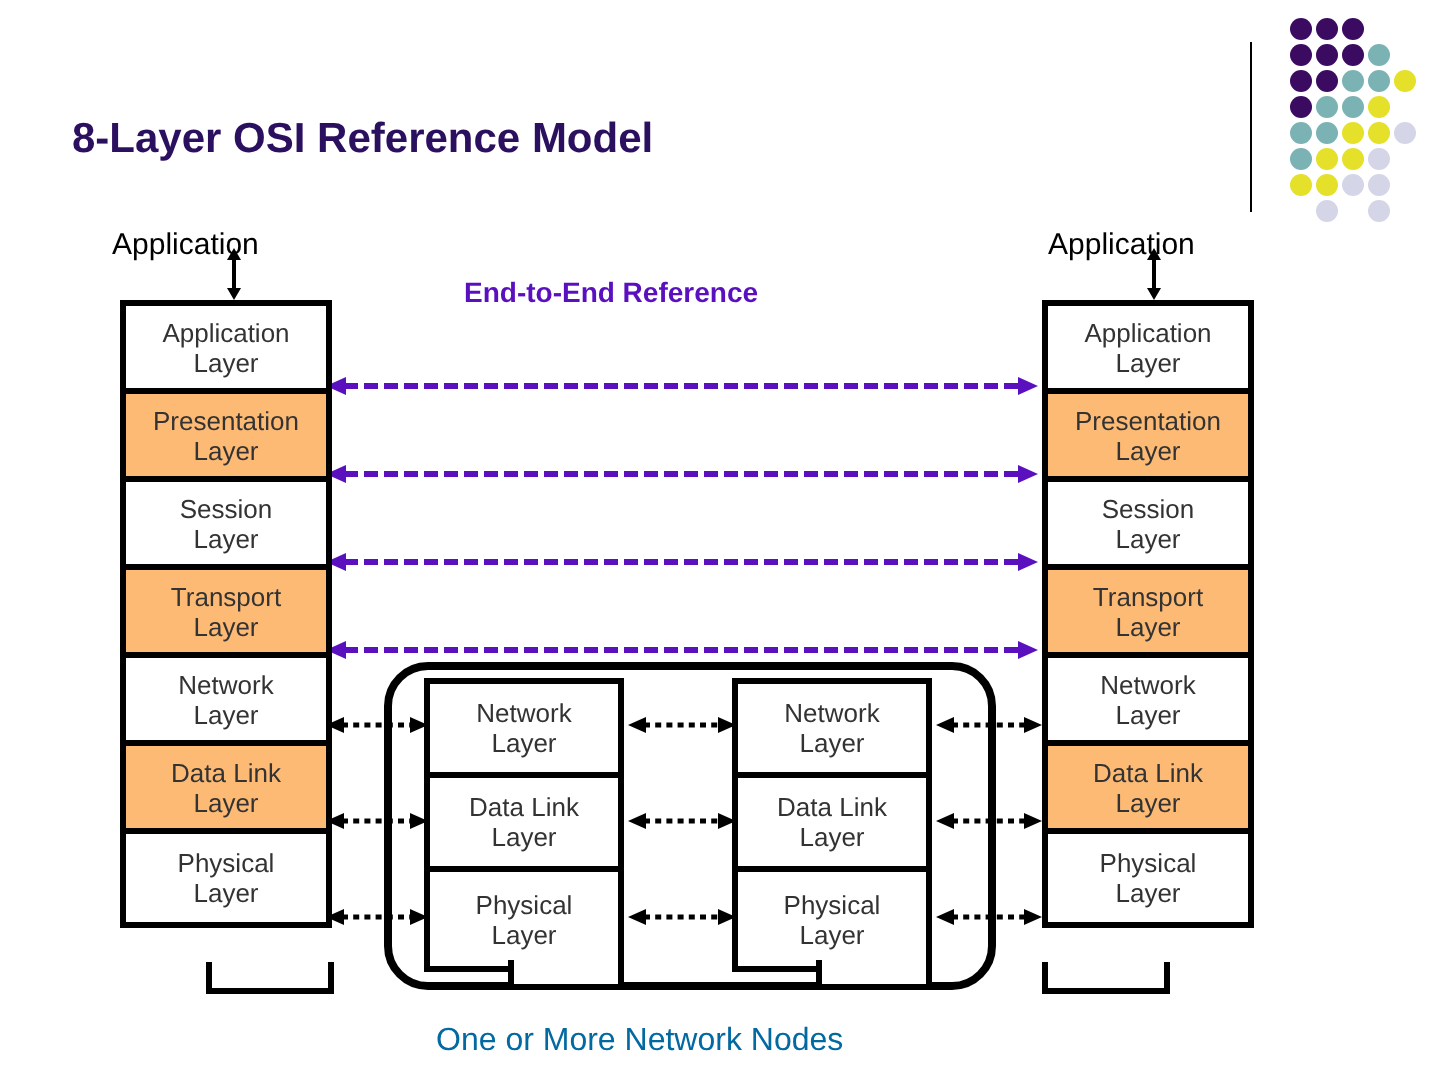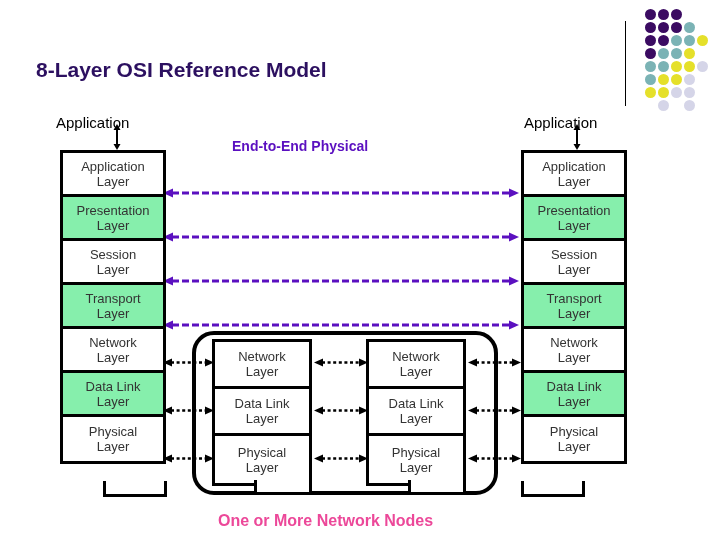--- a/index.html
+++ b/index.html
@@ -80,21 +80,21 @@
     display: flex;
     flex-direction: column;
     align-items: center;
     justify-content: center;
     font-size: 13px;
     color: #333333;
     line-height: 15px;
     text-align: center;
   }
   .layer:last-child { border-bottom: none; }
-  .layer.shade { background: #86efac; }
+  .layer.shade { background: #fdba74; }
   .layer.plain { background: #ffffff; }
   .layer .l1, .layer .l2 { display: block; }
 
   
   .host-foot {
     position: absolute;
     height: 16px;
     border: 3px solid #000000;
     border-top: none;
     box-sizing: border-box;
@@ -195,22 +195,22 @@
     position: absolute;
     height: 9px;
   }
 
   
   #bottom-caption {
     position: absolute;
     left: 218px;
     top: 512px;
     font-size: 16px;
-    font-weight: bold;
-    color: #ec4899;
+    font-weight: normal;
+    color: #0369a1;
     white-space: nowrap;
   }
 </style>
 </head>
 <body>
 
 <div id="slide">
 
   <div id="title-sub">8-Layer OSI Reference Model</div>
 
@@ -256,21 +256,21 @@
     <polygon points="5,26 1.5,20 8.5,20" fill="#000"></polygon>
   </svg>
 
   <div class="app-label" id="app-label-right">Application</div>
   <svg class="v-arrow" id="v-arrow-right" viewBox="0 0 10 26">
     <line x1="5" y1="3" x2="5" y2="23" stroke="#000" stroke-width="2"></line>
     <polygon points="5,0 1.5,6 8.5,6" fill="#000"></polygon>
     <polygon points="5,26 1.5,20 8.5,20" fill="#000"></polygon>
   </svg>
 
-  <div id="e2e-label">End-to-End Physical</div>
+  <div id="e2e-label">End-to-End Reference</div>
 
   <div id="protocol-arrow-layer">
       <svg class="proto-arrow" viewBox="0 0 356 10" preserveAspectRatio="none" style="top: 188px;">
         <line x1="9" y1="5" x2="347" y2="5" stroke="#5b10c0" stroke-width="3" stroke-dasharray="7,3"></line>
         <polygon points="0,5 10,0.5 10,9.5" fill="#5b10c0"></polygon>
         <polygon points="356,5 346,0.5 346,9.5" fill="#5b10c0"></polygon>
       </svg>
       <svg class="proto-arrow" viewBox="0 0 356 10" preserveAspectRatio="none" style="top: 232px;">
         <line x1="9" y1="5" x2="347" y2="5" stroke="#5b10c0" stroke-width="3" stroke-dasharray="7,3"></line>
         <polygon points="0,5 10,0.5 10,9.5" fill="#5b10c0"></polygon>

